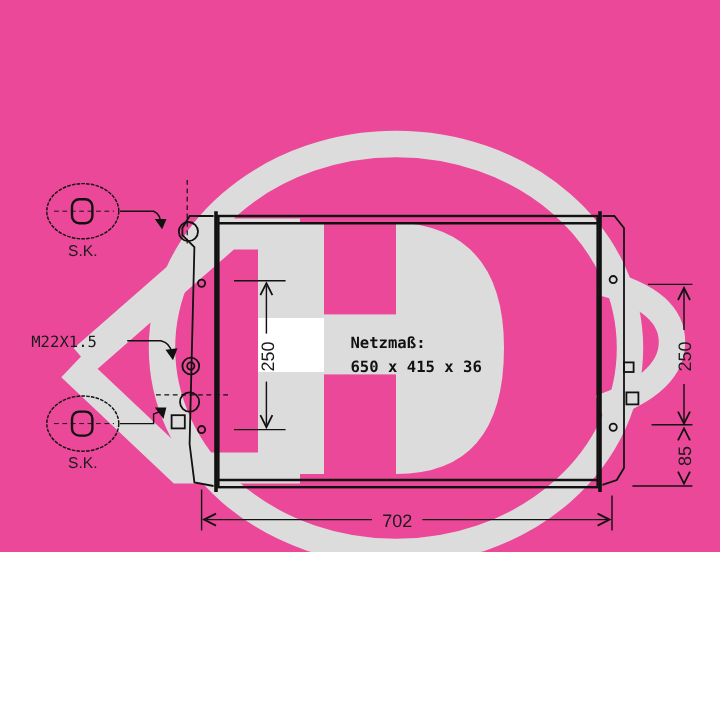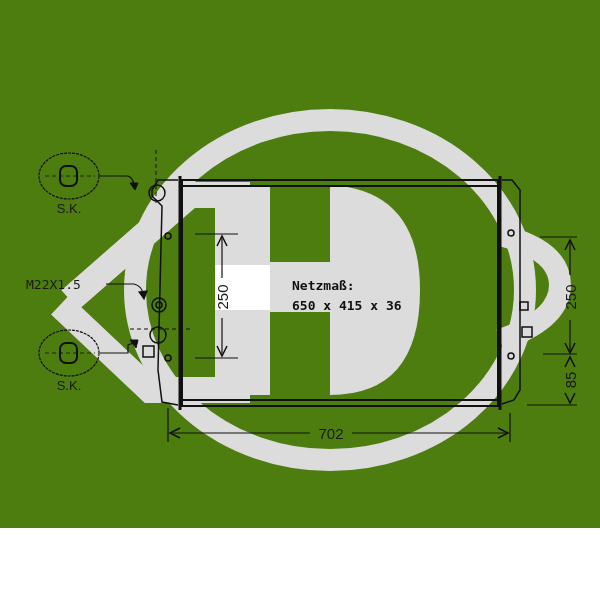--- a/index.html
+++ b/index.html
@@ -1,16 +1,16 @@
 <!DOCTYPE html>
 <html><head>
 <meta charset="utf-8">
 <style>
   html, body { margin:0; padding:0; background:#ffffff; }
-  #stage { position:relative; width:600px; height:528px; overflow:hidden; background:#4d7c0f; }
+  #stage { position:relative; width:600px; height:460px; overflow:hidden; background:#ec4899; }
   svg { position:absolute; left:0; top:0; }
   .lbl { font-family:"Liberation Sans", sans-serif; fill:#1a1a1a; }
   .mono { font-family:"DejaVu Sans Mono", monospace; fill:#1a1a1a; }
   .bold { font-family:"DejaVu Sans Mono", monospace; font-weight:bold; fill:#111; }
 </style>
 </head>
 <body>
 
 <div id="stage">
 <svg width="600" height="600" viewBox="0 0 600 600">

